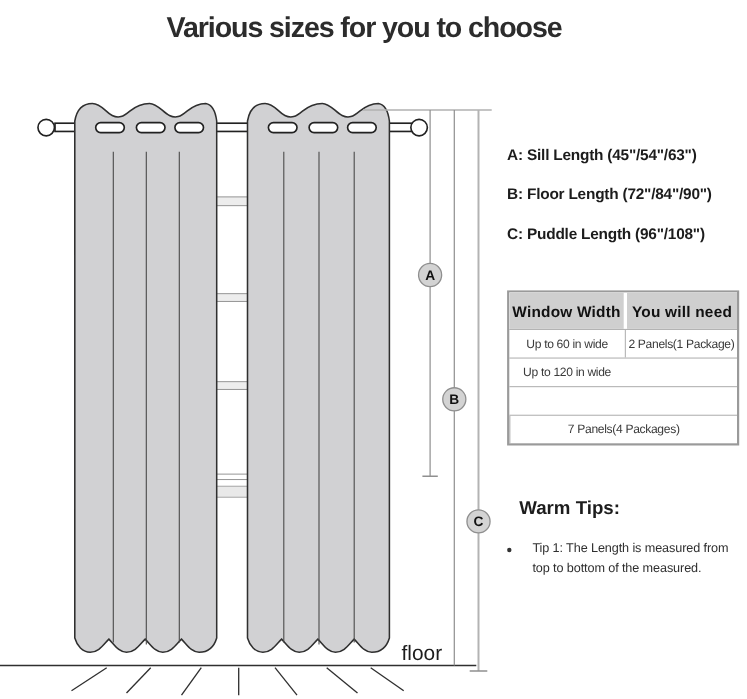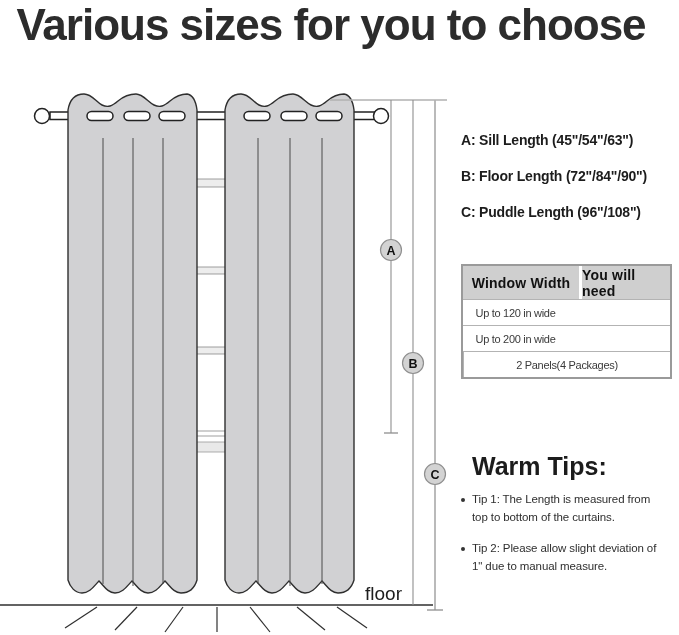--- a/index.html
+++ b/index.html
@@ -1,44 +1,44 @@
 <!DOCTYPE html>
 <html><head>
 <meta charset="utf-8">
 <style>
   html,body{margin:0;padding:0;background:#fff;}
   #canvas{position:relative;width:679px;height:635px;background:#fff;overflow:hidden;
           font-family:"Liberation Sans",sans-serif;}
   
   .title{position:absolute;left:0;top:0;width:662px;text-align:center;
-         font-size:44px;font-weight:bold;letter-spacing:-1px;color:#2c2c2c;line-height:50px;}
+         font-size:26px;font-weight:bold;letter-spacing:-1px;color:#2c2c2c;line-height:50px;}
   
   .diagram{position:absolute;left:0;top:60px;}
   
   .lengths{position:absolute;left:461px;top:122px;}
   .len-item{font-size:14px;font-weight:bold;color:#1c1c1c;letter-spacing:-0.2px;
             white-space:nowrap;line-height:36px;height:36px;}
   
   .size-table{position:absolute;left:461px;top:264px;width:211px;
               border:2px solid #9a9a9a;box-sizing:border-box;background:#fff;}
   .thead{display:flex;background:#fff;}
   .th{background:#cfcfcf;height:33px;display:flex;align-items:center;justify-content:center;
       font-size:14px;font-weight:bold;color:#111;letter-spacing:0.2px;}
-  .th.c1{width:116px;margin-right:3px;}
+  .th.c1{width:104px;margin-right:3px;}
   .th.c2{flex:1;}
   .trow{display:flex;border-top:1px solid #b3b3b3;height:25px;}
   .td{display:flex;align-items:center;justify-content:center;font-size:11px;
       letter-spacing:-0.3px;color:#3a3a3a;}
   .td.c1{width:105px;}
   .td.c2{flex:1;border-left:1px solid #b3b3b3;}
   
-  .tips-heading{position:absolute;left:472px;top:452px;font-size:25px;font-weight:bold;
+  .tips-heading{position:absolute;left:472px;top:452px;font-size:17px;font-weight:bold;
                 color:#1c1c1c;}
   .tips{position:absolute;left:461px;top:490px;width:215px;}
-  .tip{display:flex;margin-bottom:13px;}
+  .tip{display:flex;margin-bottom:13px;gap:12px;}
   .tip-bullet{width:4px;height:4px;border-radius:50%;background:#333;margin:8px 7px 0 0;
               flex:0 0 auto;}
   .tip-line{font-size:11.5px;letter-spacing:-0.1px;color:#2f2f2f;line-height:18px;
             white-space:nowrap;}
 </style>
 </head>
 <body>
 
 <div id="canvas">
 
@@ -138,41 +138,37 @@
     <div class="len-item">B: Floor Length (72"/84"/90")</div>
     <div class="len-item">C: Puddle Length (96"/108")</div>
   </div>
 
   <div class="size-table">
     <div class="thead">
       <div class="th c1">Window Width</div>
       <div class="th c2">You will need</div>
     </div>
     <div class="trow">
+      <div class="td c1">Up to 60 in wide</div>
+      <div class="td c2">2 Panels(1 Package)</div>
+    </div>
+    <div class="trow">
       <div class="td c1">Up to 120 in wide</div>
     </div>
     <div class="trow">
-      <div class="td c1">Up to 200 in wide</div>
     </div>
     <div class="trow">
-      <div class="td c2">2 Panels(4 Packages)</div>
+      <div class="td c2">7 Panels(4 Packages)</div>
     </div>
   </div>
 
   <div class="tips-heading">Warm Tips:</div>
   <div class="tips">
     <div class="tip">
       <span class="tip-bullet"></span>
       <span>
         <span class="tip-line" style="display:block">Tip 1: The Length is measured from</span>
-        <span class="tip-line" style="display:block">top to bottom of the curtains.</span>
-      </span>
-    </div>
-    <div class="tip">
-      <span class="tip-bullet"></span>
-      <span>
-        <span class="tip-line" style="display:block">Tip 2:  Please allow slight deviation of</span>
-        <span class="tip-line" style="display:block">1" due to manual measure.</span>
+        <span class="tip-line" style="display:block">top to bottom of the measured.</span>
       </span>
     </div>
   </div>
 
 </div>
 
 </body></html>

